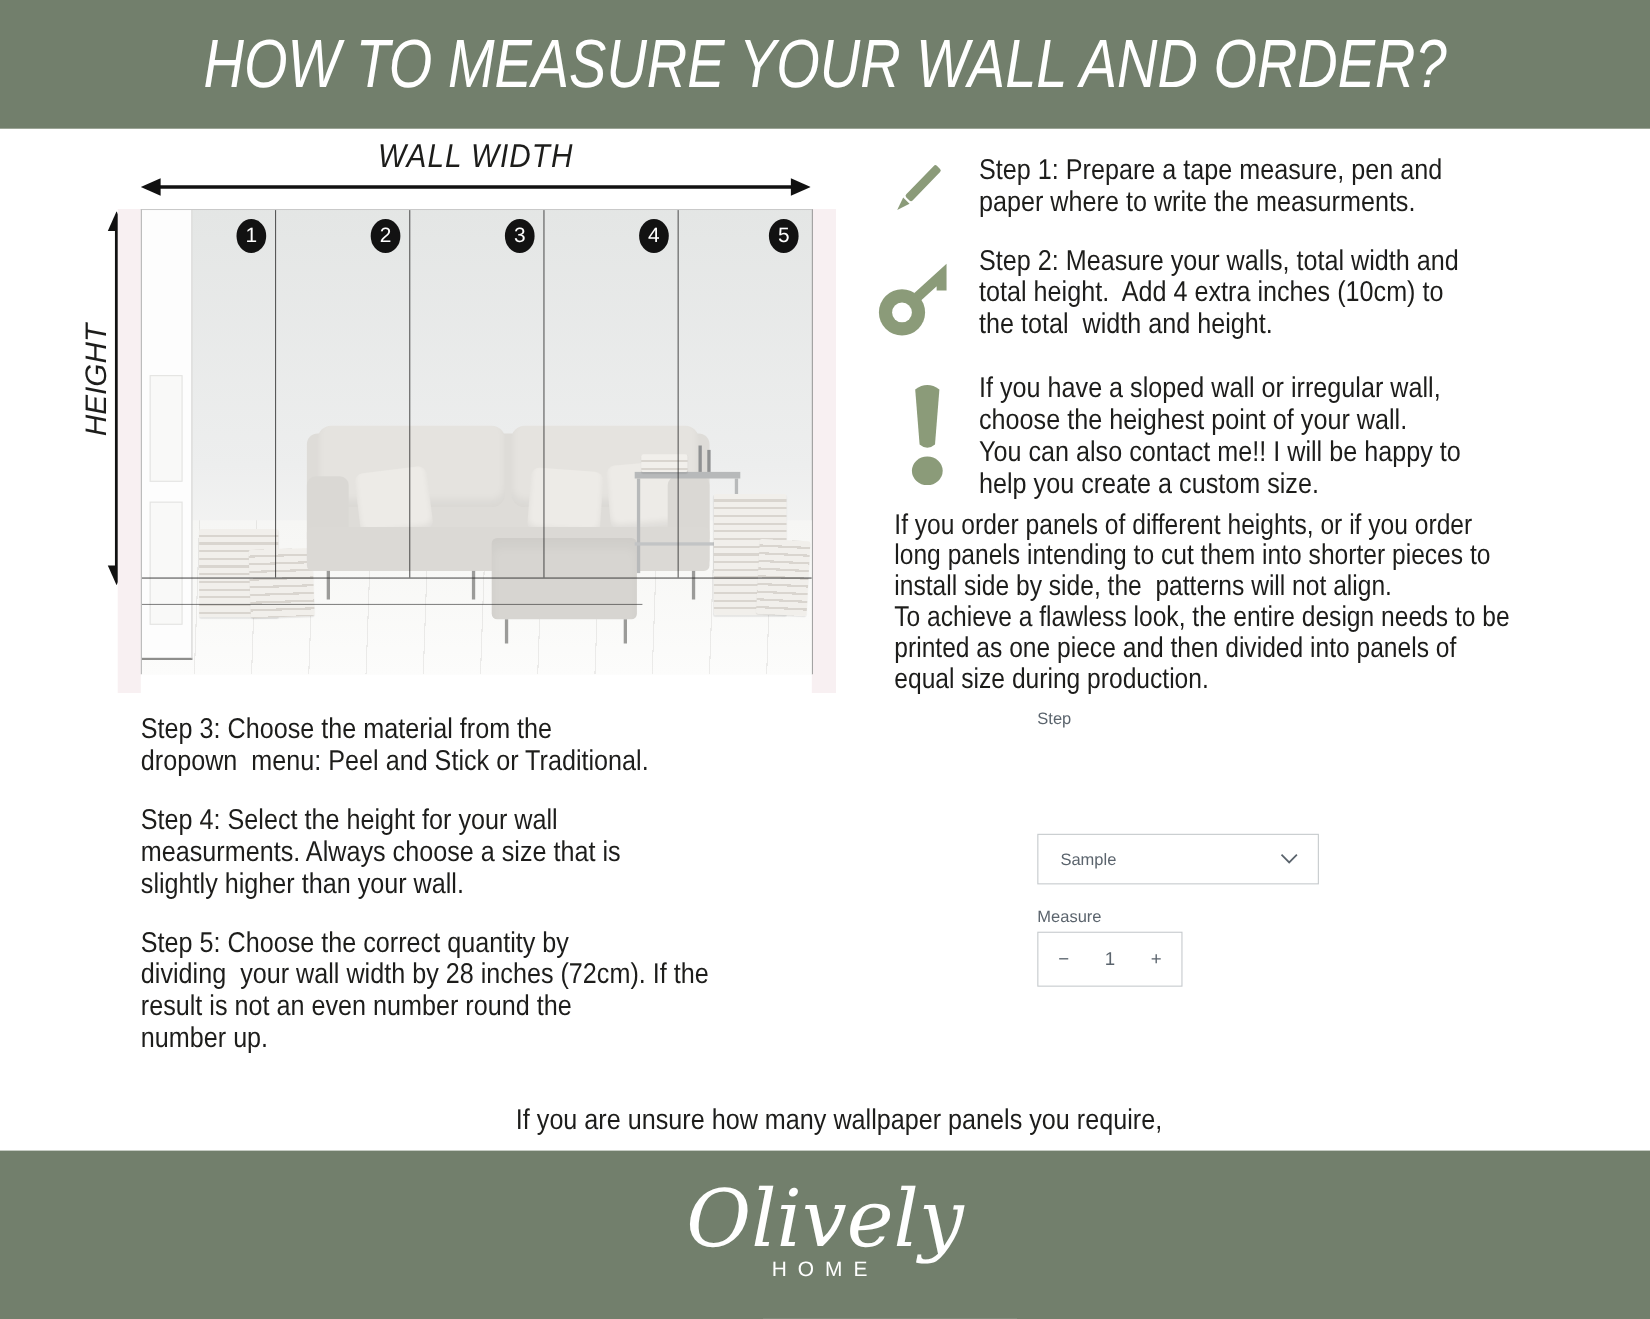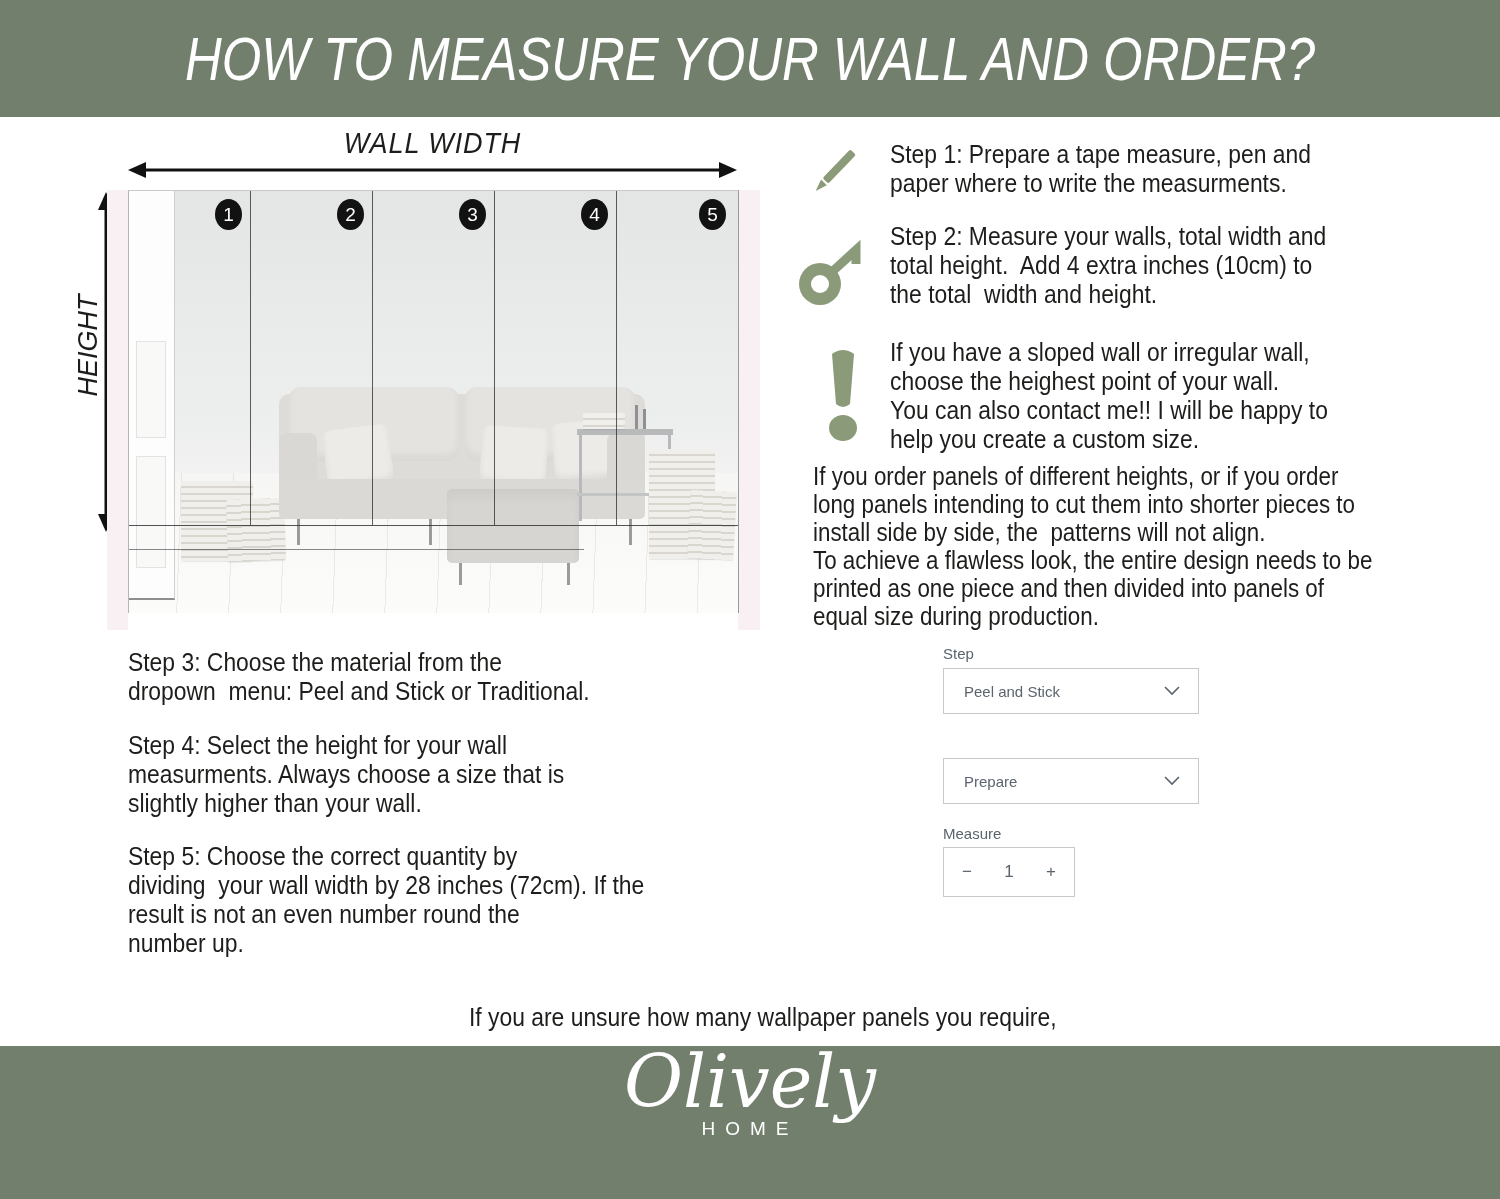--- a/index.html
+++ b/index.html
@@ -177,30 +177,24 @@
 help you create a custom size.</div>
 
   <div class="abs t" style="left:813px;top:462px;line-height:28px;transform:scaleX(0.86);">If you order panels of different heights, or if you order
 long panels intending to cut them into shorter pieces to
 install side by side, the  patterns will not align.
 To achieve a flawless look, the entire design needs to be
 printed as one piece and then divided into panels of
 equal size during production.</div>
 
   <div class="abs form-label" style="left:943px;top:645px;">Step</div>
-  <div class="abs select" style="left:943px;top:668px;">
-    <span>Peel and Stick</span>
-    <svg width="16" height="10" viewBox="0 0 16 10">
-      <polyline points="1,1 8,8 15,1" fill="none" stroke="#5b646d" stroke-width="1.6"></polyline>
-    </svg>
-  </div>
 
   <div class="abs form-label" style="left:943px;top:741px;margin-top:29px;">Material</div>
   <div class="abs select" style="left:943px;top:758px;">
-    <span>Prepare</span>
+    <span>Sample</span>
     <svg width="16" height="10" viewBox="0 0 16 10">
       <polyline points="1,1 8,8 15,1" fill="none" stroke="#5b646d" stroke-width="1.6"></polyline>
     </svg>
   </div>
 
   <div class="abs form-label" style="left:943px;top:825px;">Measure</div>
   <div class="abs qty" style="left:943px;top:847px;">
     <span class="b">−</span>
     <span>1</span>
     <span class="b">+</span>
@@ -216,17 +210,17 @@
 dividing  your wall width by 28 inches (72cm). If the
 result is not an even number round the
 number up.</div>
 
   <div class="abs t-center" style="left:380px;top:972px;width:740px;">
     <span>If you are unsure how many wallpaper panels you require,</span><br>
     <span class="contact">contact us.</span>
   </div>
 
   <div class="abs band ftr">
-    <div class="logo-script" style="">Olively</div>
+    <div class="logo-script" style="margin-top:26px;">Olively</div>
     <div class="logo-home">HOME</div>
   </div>
 
 </div>
 
 </body></html>

